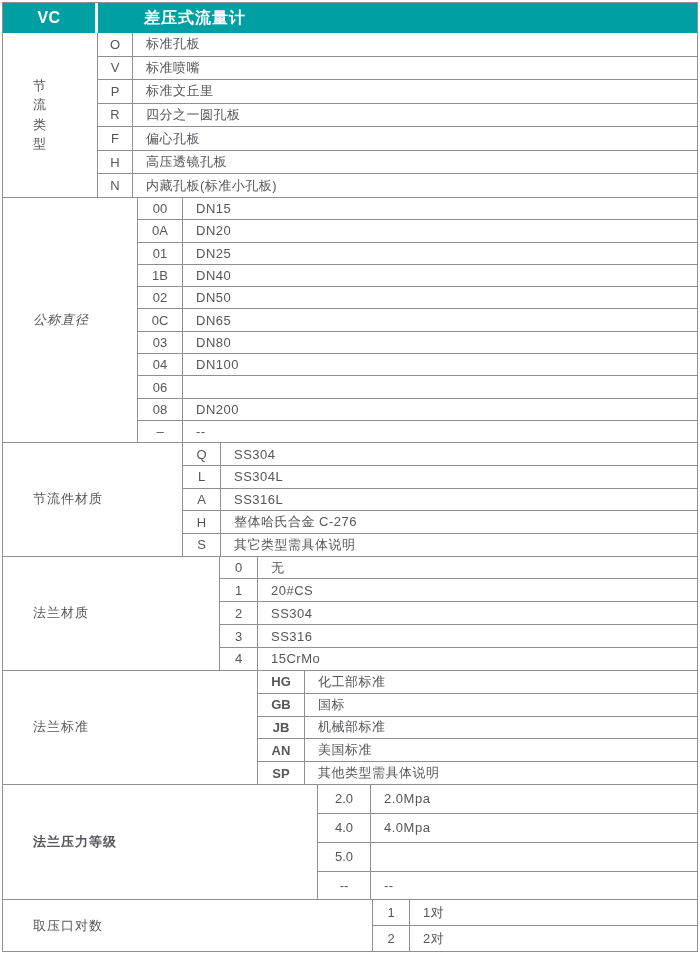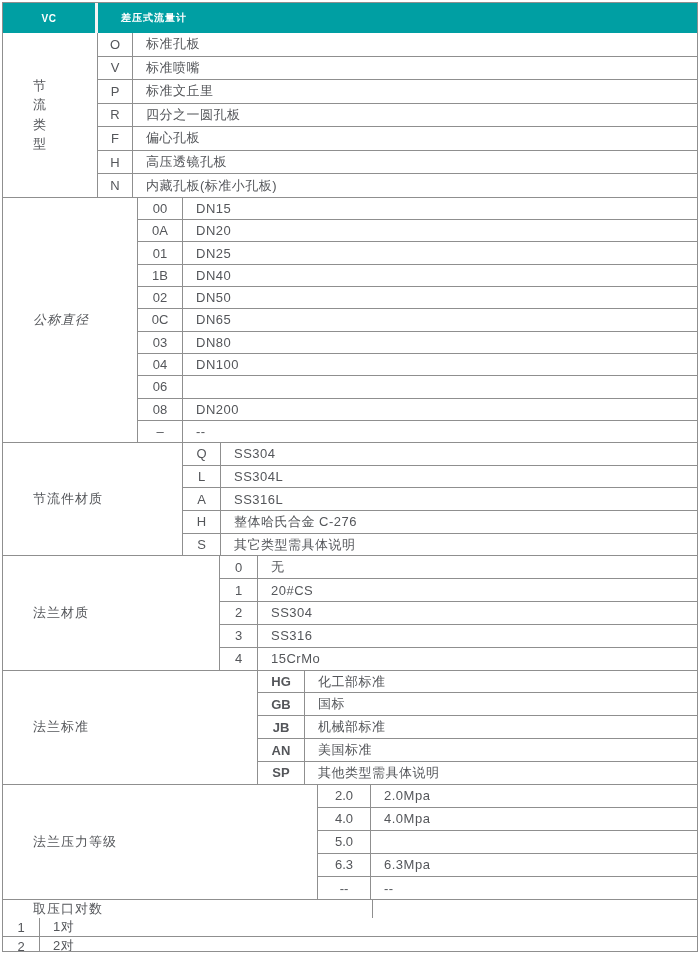--- a/index.html
+++ b/index.html
@@ -25,46 +25,46 @@
     background: #fff;
     overflow: hidden;
   }
   
   .header {
     height: 30px;
     flex: 0 0 30px;
     display: flex;
     background: var(--header-bg);
     color: var(--header-text);
-    font-size: 10px;
+    font-size: 16px;
     font-weight: bold;
-    gap: 23px;
   }
   .vc-cell {
     width: 95px;
     flex: 0 0 95px;
     display: flex;
     align-items: center;
     justify-content: center;
     border-right: 3px solid #f4f4f4;
     letter-spacing: 0.5px;
   }
   .title-cell {
     flex: 1;
     display: flex;
     align-items: center;
+    padding-left: 46px;
     letter-spacing: 1px;
   }
   
   .section {
     display: flex;
     border-bottom: 1px solid var(--grid);
     font-size: 13px;
   }
-  .section:last-child { border-bottom: none; flex-direction: column; }
+  .section:last-child { border-bottom: none; }
   .label-cell {
     flex: 0 0 auto;
     display: flex;
     align-items: center;
     padding-left: 30px;
     border-right: 1px solid var(--grid);
     letter-spacing: 1px;
   }
   .rows {
     flex: 1;
@@ -102,21 +102,21 @@
   .section-3 { height: 114px; }
   .section-3 .label-cell { width: 180px; align-items: center; }
   .section-3 .code { width: 38px; }
   .section-4 { height: 115px; }
   .section-4 .label-cell { width: 217px; }
   .section-4 .code { width: 38px; }
   .section-5 { height: 115px; }
   .section-5 .label-cell { width: 255px; }
   .section-5 .code { width: 47px; font-weight: bold; }
   .section-6 { height: 116px; }
-  .section-6 .label-cell { width: 315px; }
+  .section-6 .label-cell { width: 315px; font-weight: bold; }
   .section-6 .code { width: 53px; }
   .section-7 { height: 51px; }
   .section-7 .label-cell { width: 370px; }
   .section-7 .code { width: 37px; }
 </style>
 </head>
 <body>
 
 <div id="spec-table">
   <div class="header">
@@ -300,24 +300,20 @@
           <div class="desc">2.0Mpa</div>
         </div>
         <div class="row">
           <div class="code">4.0</div>
           <div class="desc">4.0Mpa</div>
         </div>
         <div class="row">
           <div class="code">5.0</div>
         </div>
         <div class="row">
-          <div class="code">6.3</div>
-          <div class="desc">6.3Mpa</div>
-        </div>
-        <div class="row">
           <div class="code">--</div>
           <div class="desc">--</div>
         </div>
       </div>
     </div>
     <div class="section section-7">
       <div class="label-cell">
         <span>取压口对数</span>
       </div>
       <div class="rows">

